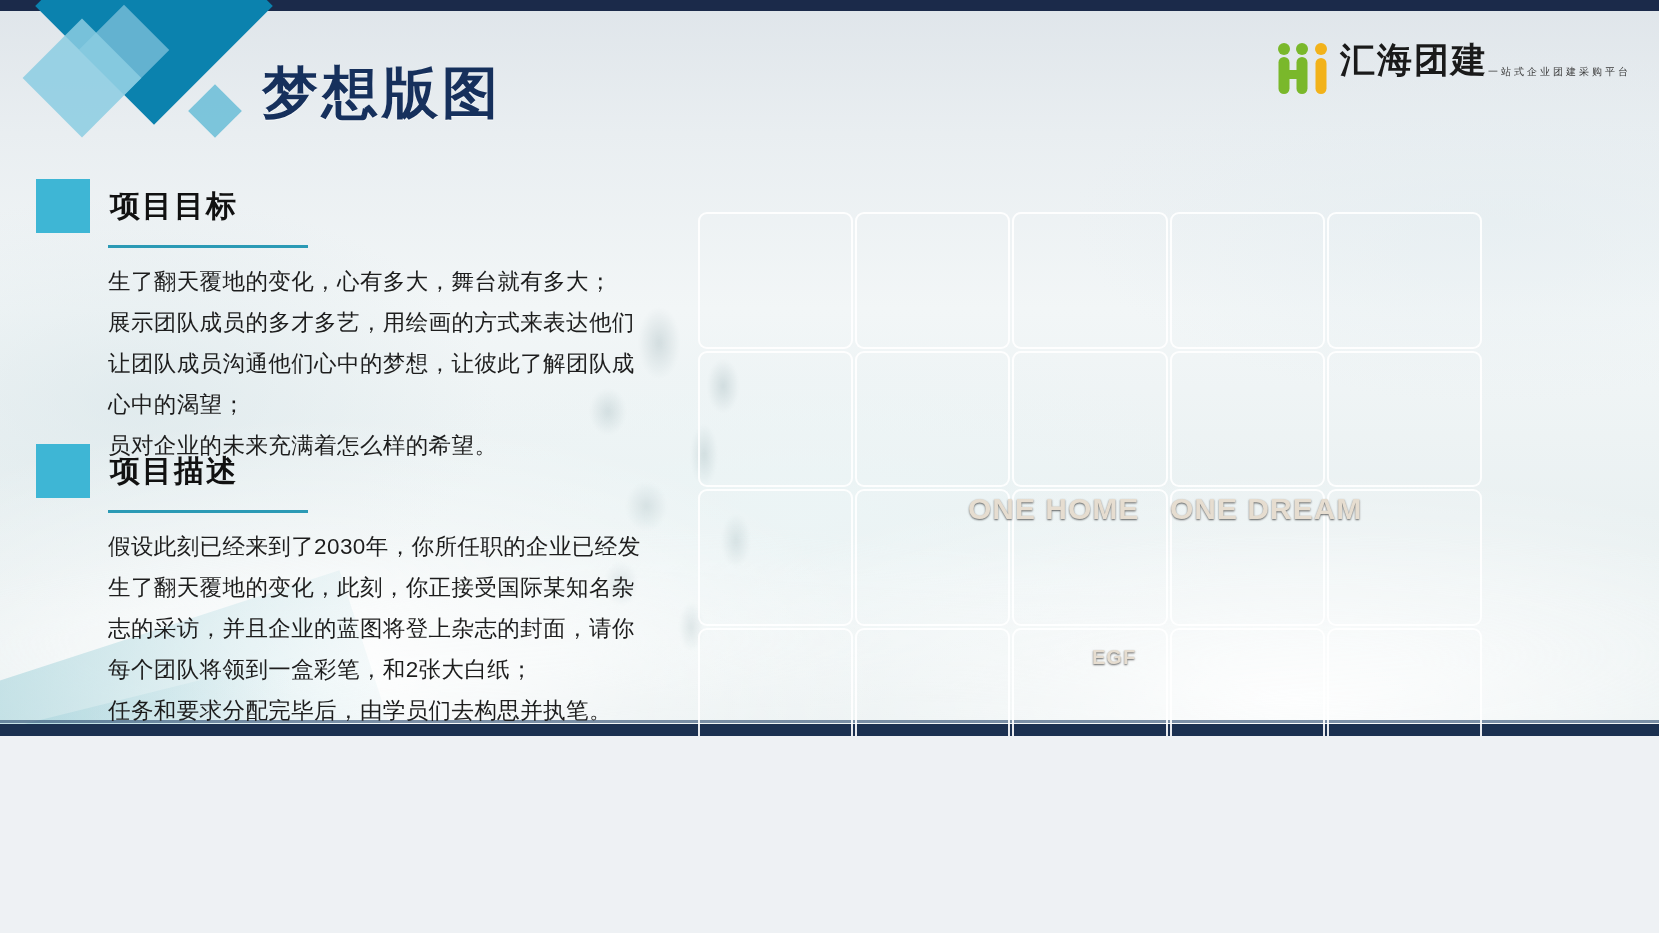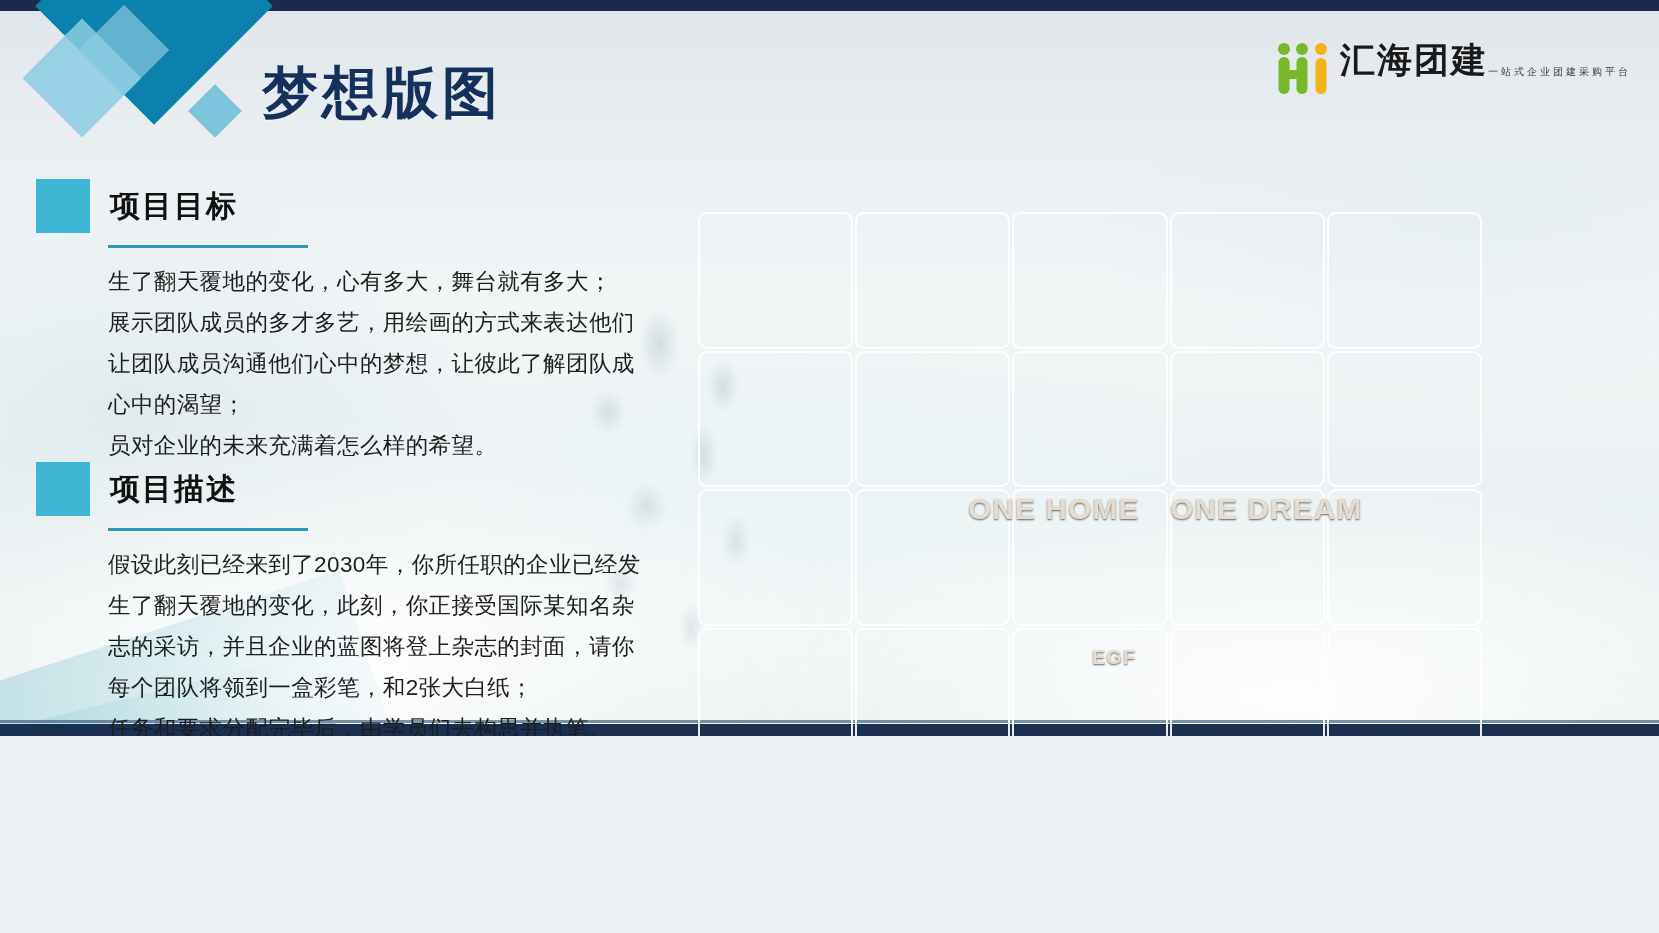--- a/index.html
+++ b/index.html
@@ -152,21 +152,21 @@
   .sec-body {
     margin-left:72px; margin-top:13px;
     font-size:22.5px; line-height:41px; color:#1d1d1d;
     letter-spacing:.4px;
     max-width:575px;
     font-family:"Liberation Sans","DejaVu Sans",sans-serif;
   }
   .sec-body p { white-space:nowrap; }
 
   #section-goal { top:178px; }
-  #section-desc { top:461px; }
+  #section-desc { top:443px; }
 
   
   .mosaic {
     position:absolute; left:700px; top:214px;
     width:780px; height:548px;
     display:grid;
     grid-template-columns:repeat(5,1fr);
     grid-template-rows:repeat(4,1fr);
     gap:6px;
   }

